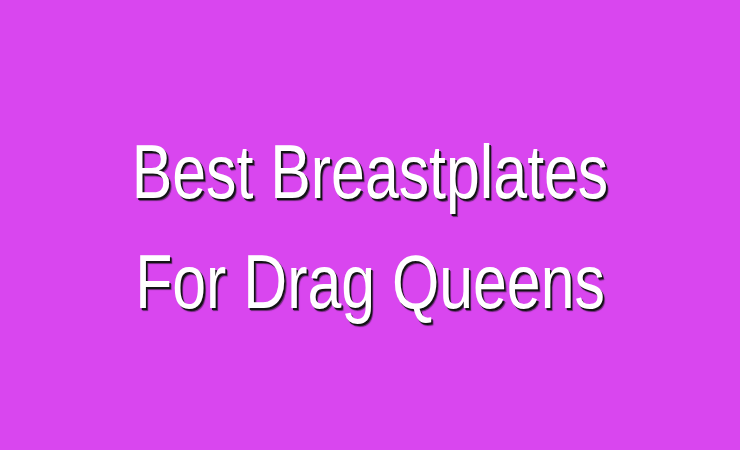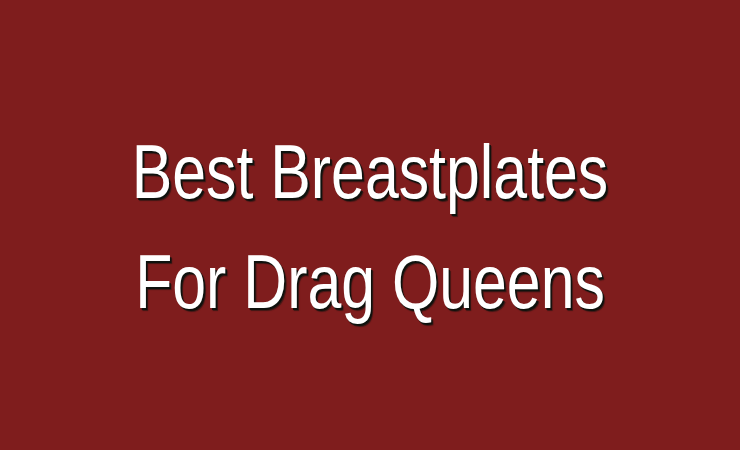--- a/index.html
+++ b/index.html
@@ -17,21 +17,21 @@
 
   #banner {
     position: relative;
     width: 740px;
     height: 450px;
     box-sizing: border-box;
     display: flex;
     flex-direction: column;
     align-items: center;
     justify-content: center;
-    background-color: #7f1d1d;
+    background-color: #d946ef;
     overflow: hidden;
   }
 
   #title-block {
     position: relative;
     width: 100%;
     display: flex;
     flex-direction: column;
     align-items: center;
     justify-content: center;

